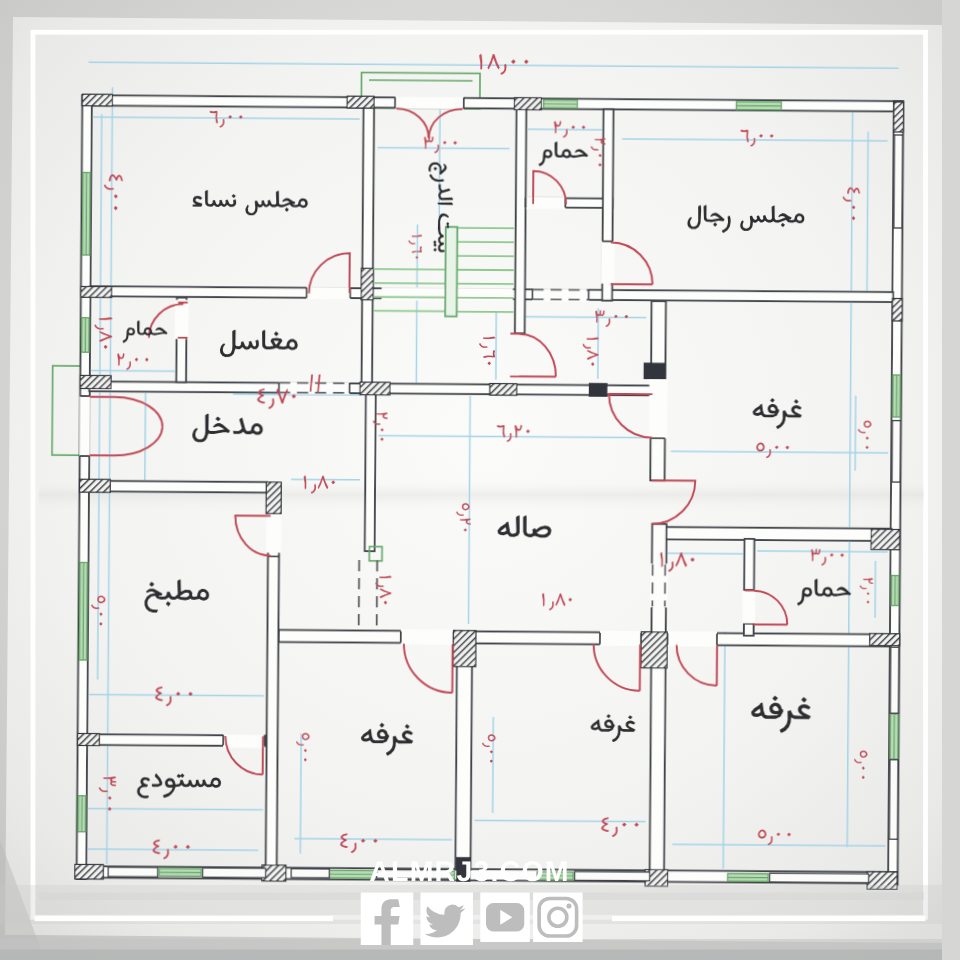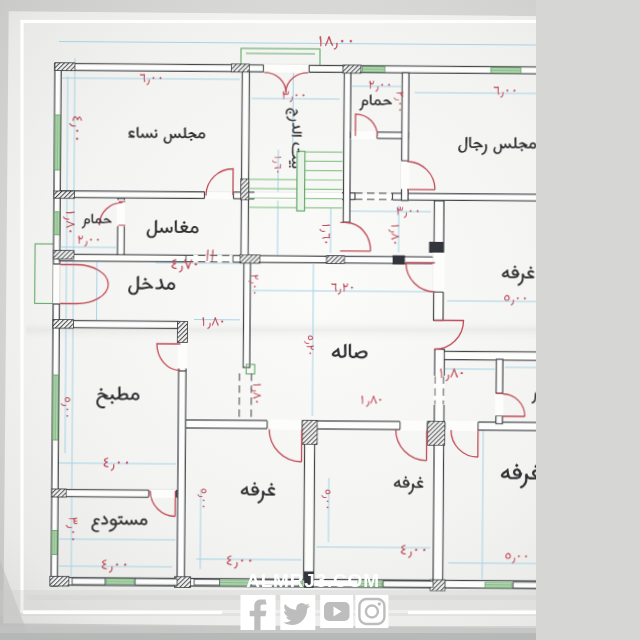--- a/index.html
+++ b/index.html
@@ -1,14 +1,14 @@
 <!DOCTYPE html>
 <html><head><meta charset="utf-8"><title>plan</title>
 <style>html,body{margin:0;padding:0;background:#d6d6d5;font-family:"Liberation Sans",sans-serif;}
-#stage{width:536px;height:640px;overflow:hidden;}</style></head>
+#stage{width:628px;height:640px;overflow:hidden;}</style></head>
 <body>
 <div id="stage">
 <svg width="640" height="640" viewBox="0 0 640 640">
 <defs>
 <radialGradient id="bgg" cx="50%" cy="42%" r="75%">
 <stop offset="0%" stop-color="#e5e5e4"></stop>
           <stop offset="55%" stop-color="#d8d8d7"></stop>
 <stop offset="85%" stop-color="#cbcbca"></stop>
           <stop offset="100%" stop-color="#c3c3c2"></stop>
 </radialGradient>

